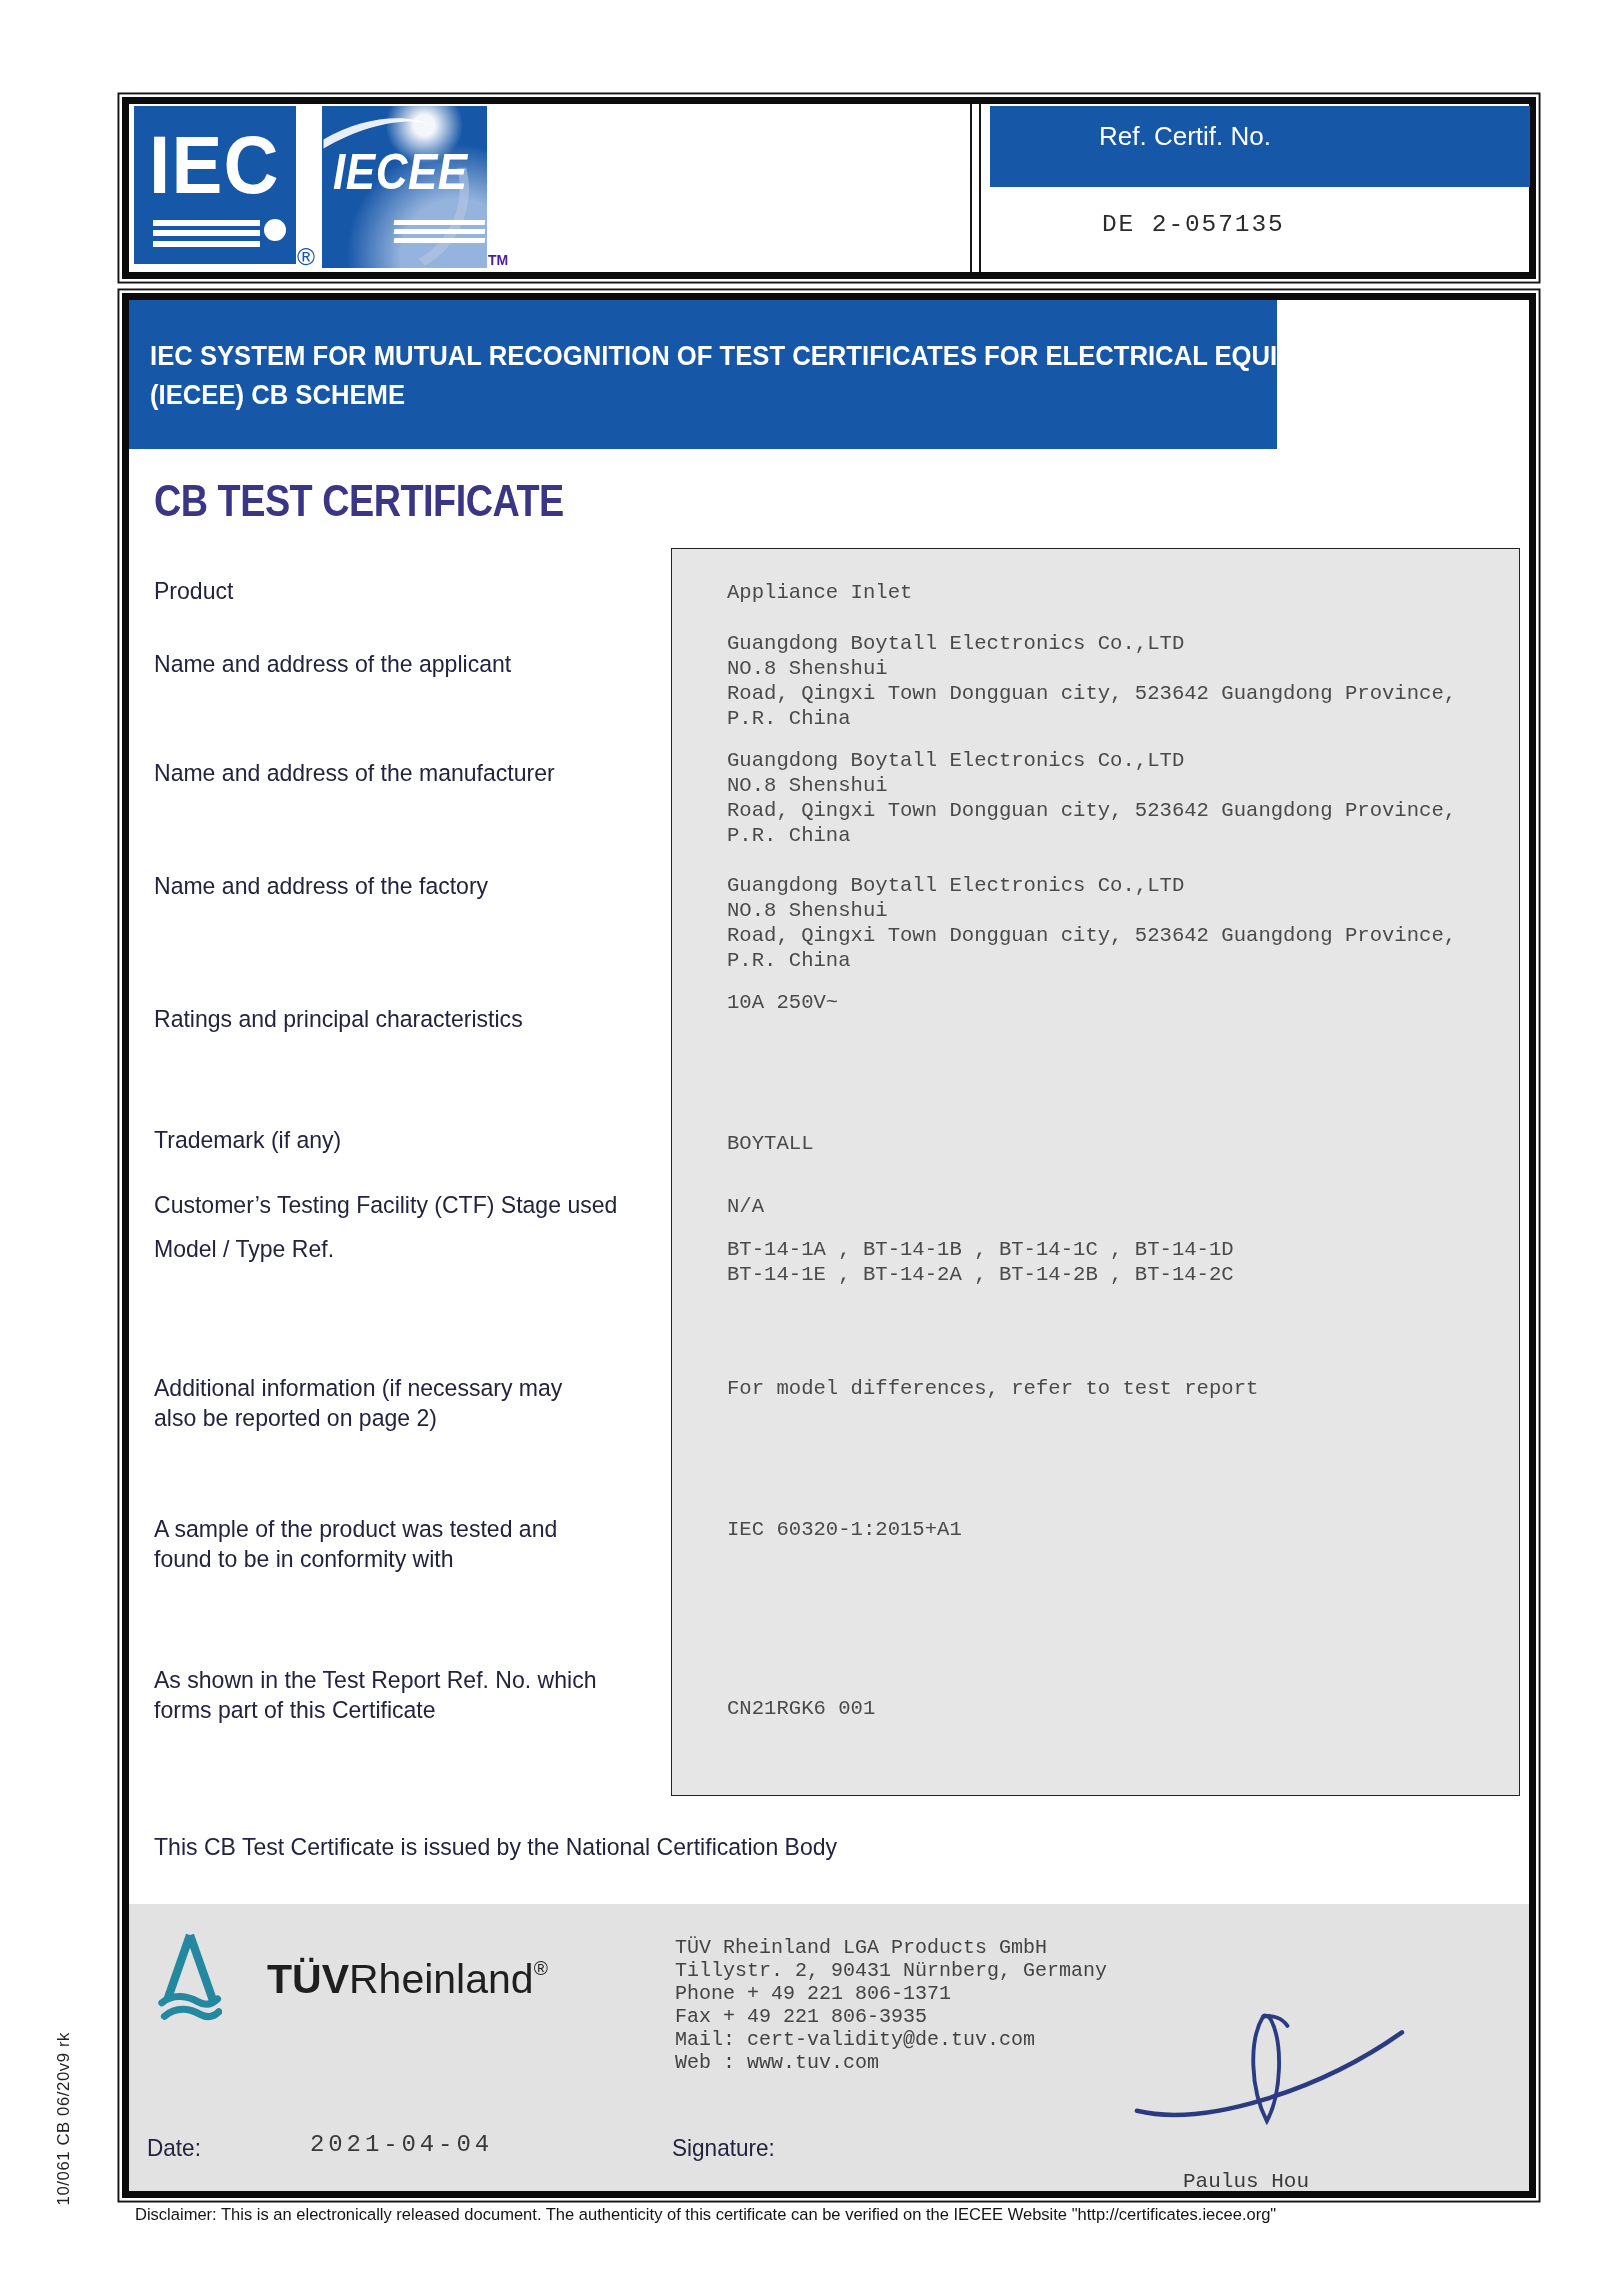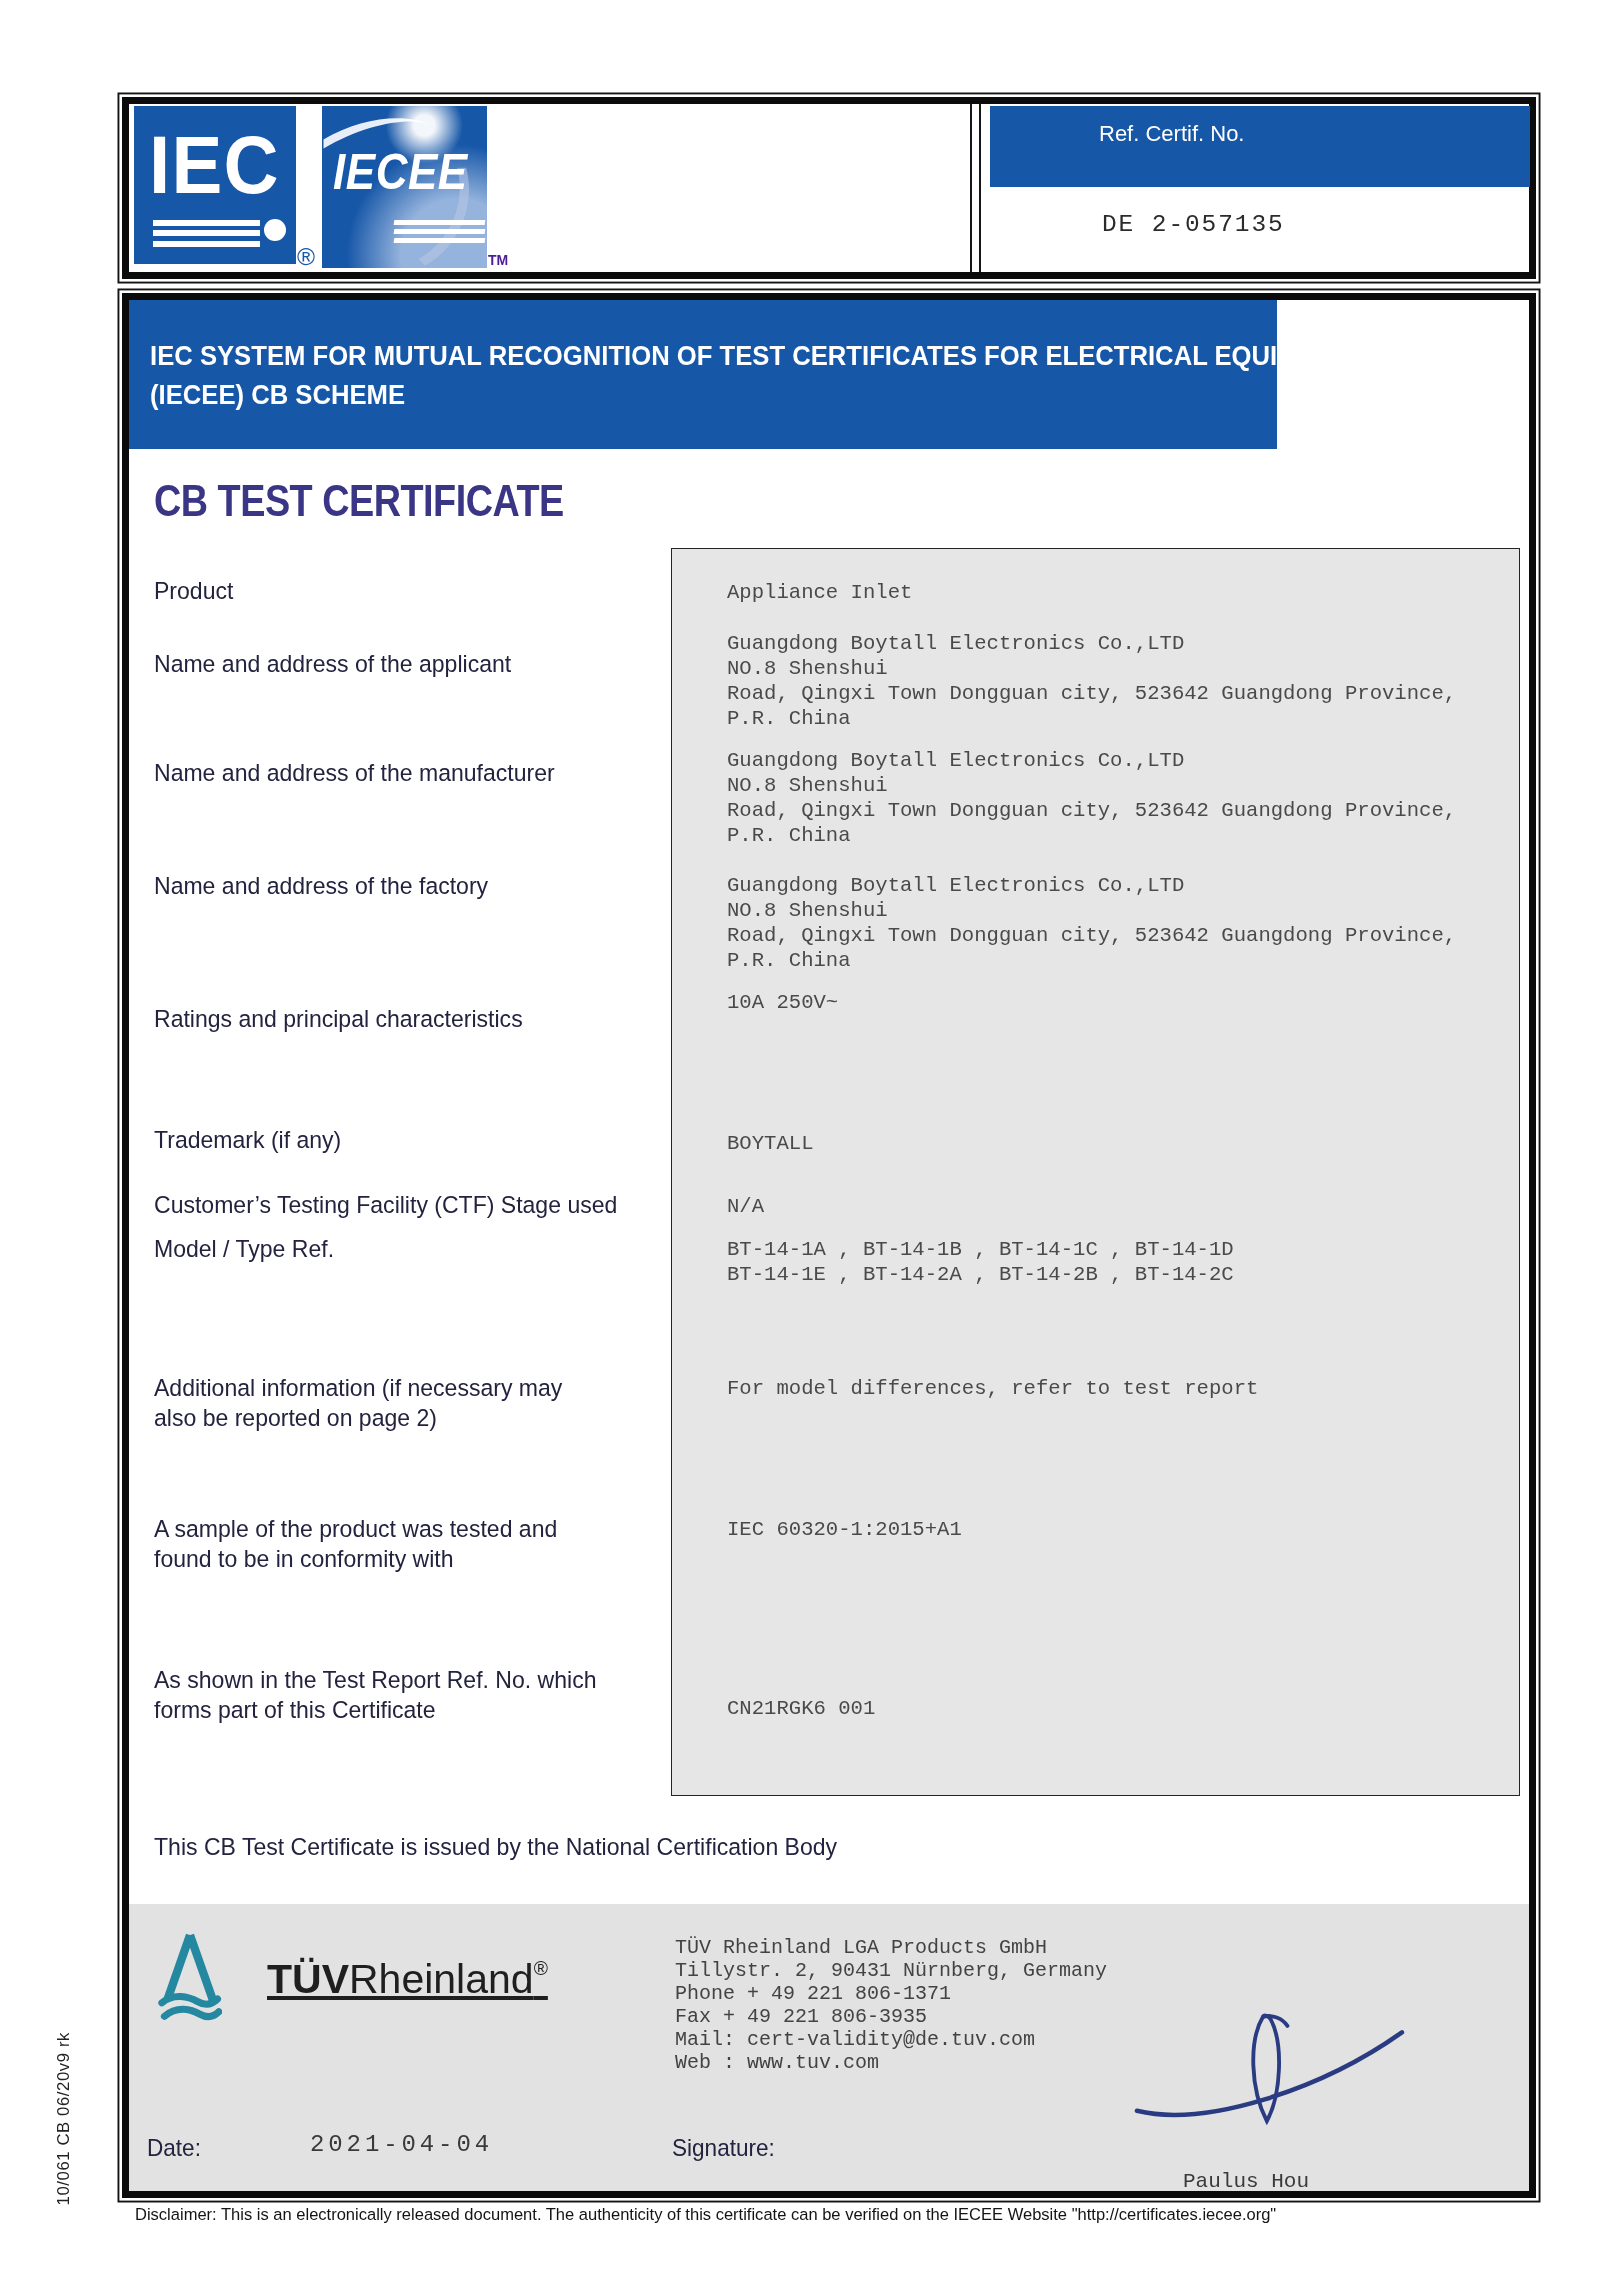--- a/index.html
+++ b/index.html
@@ -26,21 +26,21 @@
     background-image:radial-gradient(circle at 62% 12%, rgba(255,255,255,.95) 0 6%, rgba(255,255,255,0) 22%),
                      radial-gradient(circle at 82% 92%, rgba(170,195,230,.85) 0 28%, rgba(170,195,230,0) 55%);}
   #iecee-swoosh{left:322px;top:106px;}
   #iecee-text{left:333px;top:143px;font-size:50px;font-weight:bold;font-style:italic;color:#fff;
     transform:scaleX(.88);transform-origin:0 0;letter-spacing:0.6px;}
   .iecee-stripe{position:absolute;left:394px;width:91px;height:4.5px;background:#fff;transform:skewX(-8deg);}
   #iecee-tm{left:488px;top:252px;font-size:14px;font-weight:bold;color:#4c1d95;}
   
   .vline{position:absolute;top:104px;width:1.9px;height:168px;background:#161616;}
   #ref-header{left:990px;top:106px;width:540px;height:81px;background:#1757a8;}
-  #ref-label{left:1099px;top:121px;font-size:22px;color:#ffffff;}
+  #ref-label{left:1099px;top:121px;font-size:26px;color:#ffffff;}
   #ref-value{left:1102px;top:211px;font-family:"Liberation Mono",monospace;font-size:24.5px;
     letter-spacing:1.9px;color:#2b2b2b;}
   
   #banner{left:129px;top:300px;width:1148px;height:149px;background:#1757a8;box-sizing:border-box;
     padding:37px 13px 0 20.6px;}
   .banner-line{color:#ffffff;font-weight:bold;font-size:27px;line-height:39px;
     transform:scaleX(.95);transform-origin:0 0;white-space:nowrap;}
   #page-title{left:154px;top:475px;font-size:45px;font-weight:bold;color:#3a3585;
     transform:scaleX(.84);transform-origin:0 0;white-space:nowrap;letter-spacing:-0.6px;}
   
@@ -59,21 +59,21 @@
   .lf6{top:1190px;} .vf6{top:1194px;}
   .lf7{top:1234px;} .vf7{top:1237px;}
   .lf8{top:1373px;} .vf8{top:1376px;}
   .lf9{top:1514px;} .vf9{top:1517px;}
   .lf10{top:1665px;} .vf10{top:1696px;}
   #issued-by{left:154px;top:1833px;font-size:24.5px;color:#23233f;
     transform:scaleX(.94);transform-origin:0 0;white-space:nowrap;}
   
   #footer-band{left:129px;top:1904px;width:1400px;height:287px;background:#e2e2e2;}
   #tuv-logo-svg{left:158px;top:1931px;}
-  #tuv-text{left:267px;top:1956px;font-size:41px;color:#1f1f1f;white-space:nowrap;text-decoration:underline;}
+  #tuv-text{left:267px;top:1956px;font-size:41px;color:#1f1f1f;white-space:nowrap;}
   #tuv-text .b{font-weight:bold;}
   #tuv-text .r{font-size:19.3px;vertical-align:18px;}
   #tuv-address{left:675px;top:1936px;font-family:"Liberation Mono",monospace;font-size:20px;
     line-height:23px;color:#434343;white-space:pre-line;}
   #signature-svg{left:1129px;top:2013px;}
   #date-label{left:147px;top:2134px;font-size:24px;color:#23233f;transform:scaleX(.94);transform-origin:0 0;}
   #date-value{left:310px;top:2131px;font-family:"Liberation Mono",monospace;font-size:24px;
     letter-spacing:3.9px;color:#3a3a3a;}
   #sig-label{left:672px;top:2134px;font-size:24px;color:#23233f;transform:scaleX(.94);transform-origin:0 0;}
   #sig-name{left:1183px;top:2144px;font-family:"Liberation Mono",monospace;font-size:21px;color:#3a3a3a;margin-top:26px;}

